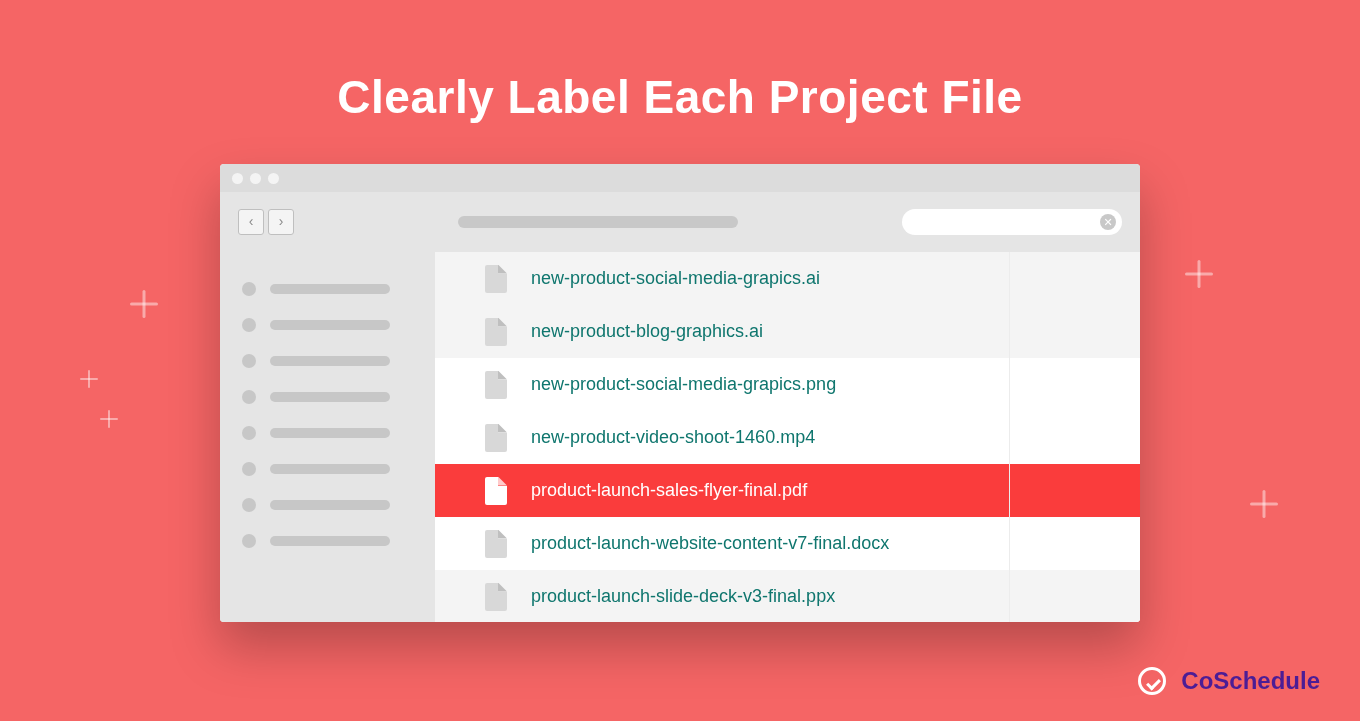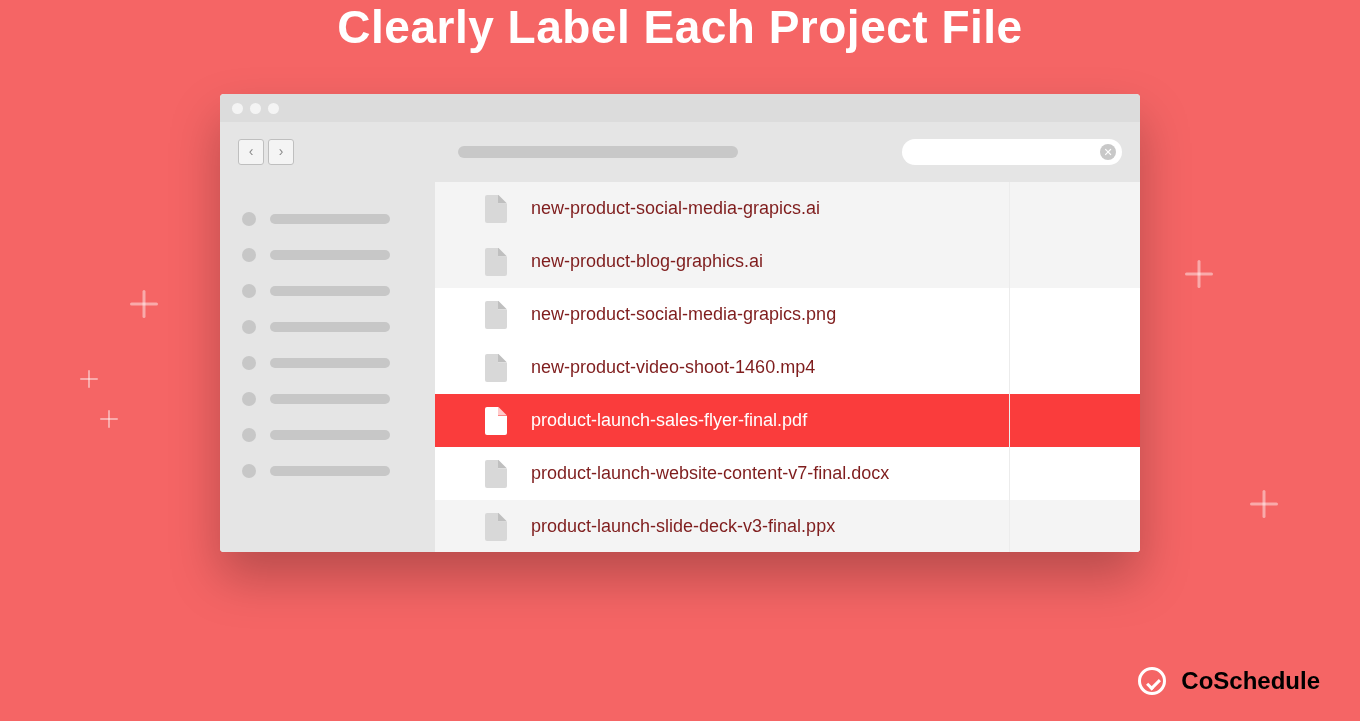--- a/index.html
+++ b/index.html
@@ -10,20 +10,21 @@
     font-family: -apple-system, BlinkMacSystemFont, "Segoe UI", Helvetica, Arial, sans-serif;
     position: relative;
     overflow: hidden;
   }
 
   .title {
     color: #fff;
     font-size: 46px;
     font-weight: 700;
     text-align: center;
+    padding-top: 70px;
     letter-spacing: 0.5px;
   }
 
   .window {
     width: 920px;
     margin: 40px auto 0;
     background: #f4f4f4;
     border-radius: 4px;
     box-shadow: 0 25px 50px rgba(0,0,0,0.25);
     overflow: hidden;
@@ -124,21 +125,21 @@
     width: 1px;
     background: #ececec;
   }
   .file-row {
     height: 53px;
     display: flex;
     align-items: center;
     padding-left: 50px;
     gap: 24px;
     font-size: 18px;
-    color: #7f1d1d;
+    color: #0f766e;
     position: relative;
   }
   .file-row.alt { background: #f4f4f4; }
   .file-row.selected {
     background: #fa3c3c;
     color: #ffffff;
   }
   .file-row.selected .file-icon .page { background: #fff; }
 
   .file-icon {
@@ -186,21 +187,21 @@
   .sparkle.small::before { width: 2px; }
   .sparkle.small::after { height: 2px; }
 
   .brand {
     position: absolute;
     right: 40px;
     bottom: 26px;
     display: flex;
     align-items: flex-end;
     gap: 15px;
-    color: #000000;
+    color: #4c1d95;
     font-size: 24px;
     font-weight: 600;
   }
   .brand-icon {
     width: 28px; height: 28px;
     border: 3px solid #fff;
     border-radius: 50%;
     position: relative;
   }
   .brand-icon::after {

